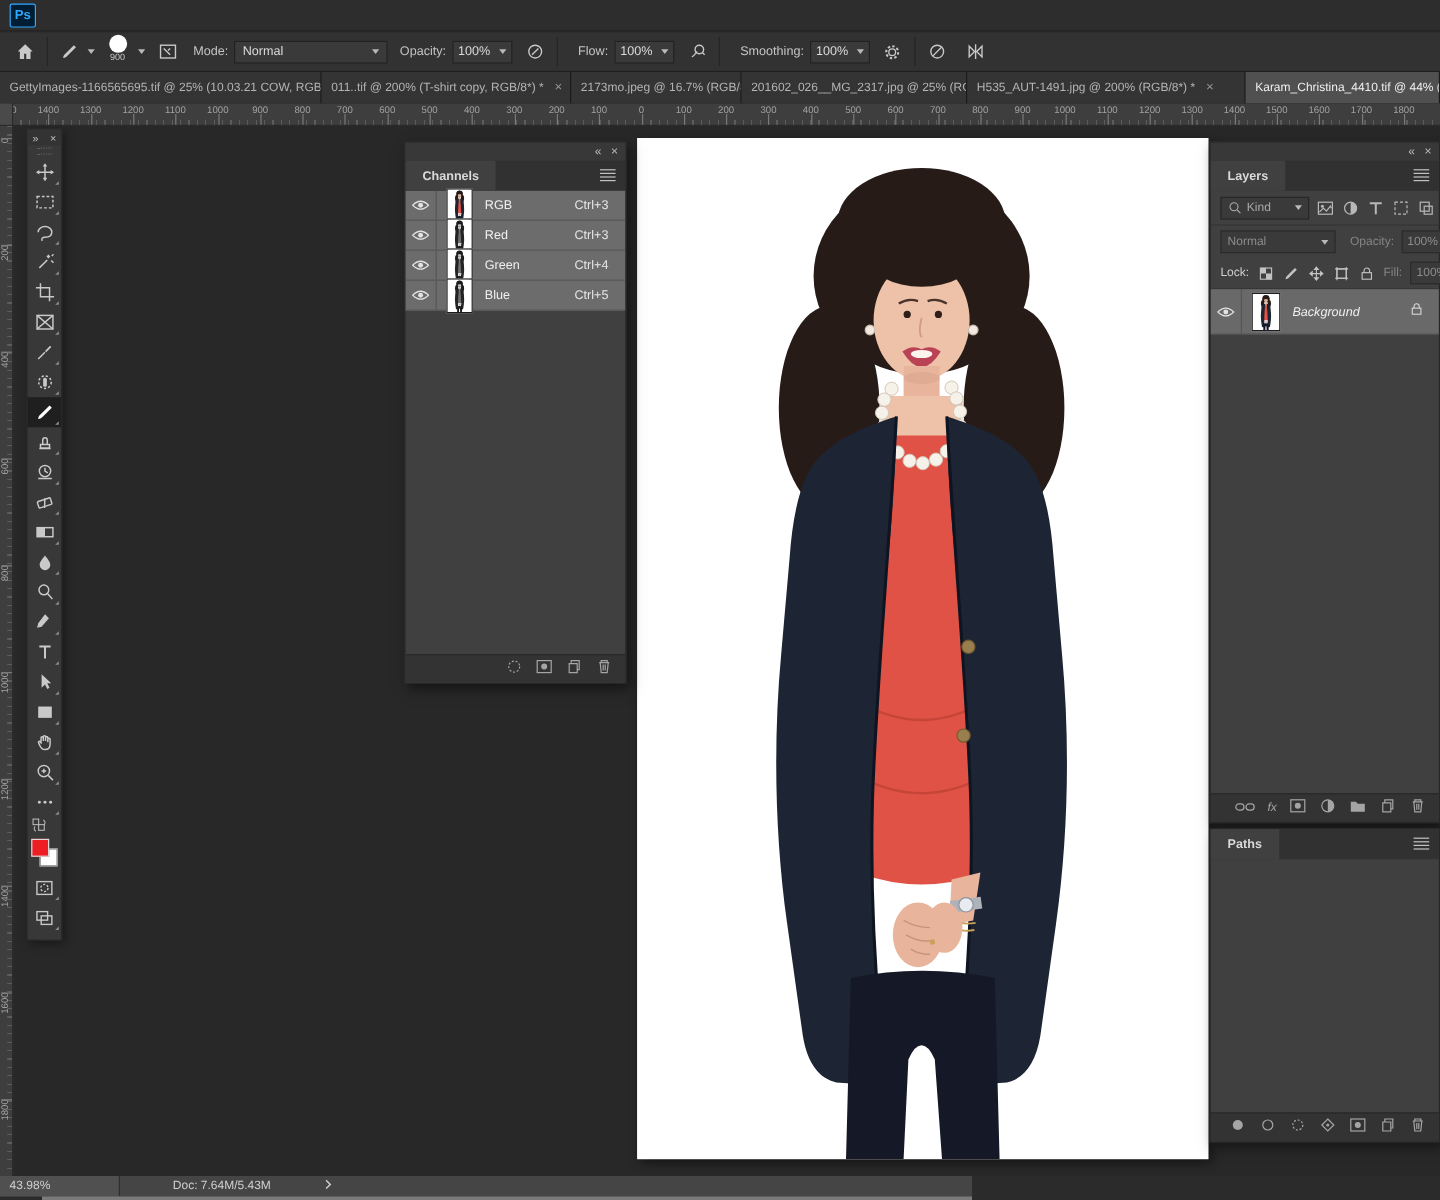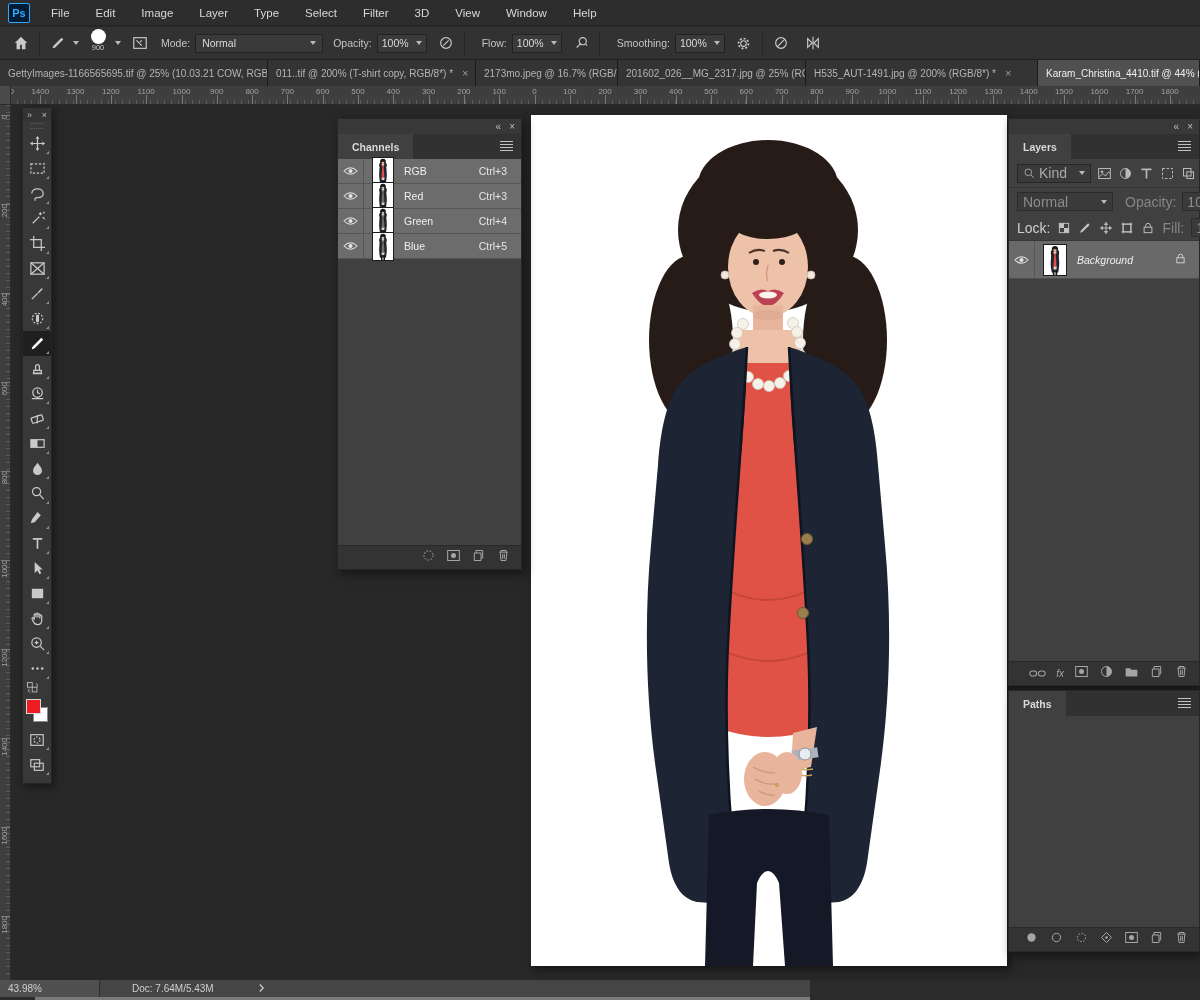--- a/index.html
+++ b/index.html
@@ -104,21 +104,21 @@
   .chan-row { height:25px; background:#6c6c6c; border-bottom:1px solid #565656; display:flex; align-items:center; }
   .eye-cell { width:26px; display:flex; align-items:center; justify-content:center; align-self:stretch;
     border-right:1px solid #565656; }
   .eye-cell svg { stroke:#e3e3e3; fill:none; stroke-width:1.1; }
   .eye-cell svg .f { fill:#e3e3e3; stroke:none; }
   .thumb { background:#fff; border:1px solid #1d1d1d; margin-left:8px; }
   .chan-name { color:#f0f0f0; font-size:10.5px; margin-left:10px; }
   .chan-key { color:#e6e6e6; font-size:10.5px; margin-left:auto; margin-right:14px; }
 
   
-  .lp-row { display:flex; align-items:center; padding:0 8px; color:#cfcfcf; font-size:14px; }
+  .lp-row { display:flex; align-items:center; padding:0 8px; color:#cfcfcf; font-size:10px; }
   .lp-filter { height:29px; gap:6px; border-bottom:1px solid #363636; }
   .lp-kind { background:#3a3a3a; border:1px solid #272727; height:19px; flex:0 0 74px; display:flex;
     align-items:center; padding:0 5px; color:#a9a9a9; gap:4px; }
   .fic { width:17px; height:17px; display:flex; align-items:center; justify-content:center; }
   .fic svg { stroke:#b8b8b8; fill:none; stroke-width:1.2; }
   .fic svg .f { fill:#b8b8b8; stroke:none; }
   .lp-blend { height:27px; gap:6px; }
   .dim { color:#858585; }
   .lp-sel-dim { background:#3a3a3a; border:1px solid #2b2b2b; height:19px; flex:0 0 96px; display:flex;
     align-items:center; justify-content:space-between; padding:0 5px; color:#8c8c8c; }
@@ -132,21 +132,21 @@
   .layer-name { color:#efefef; font-size:10.5px; font-style:italic; margin-left:10px; }
   .layer-lock { margin-left:auto; margin-right:12px; }
   .layer-lock svg { stroke:#dcdcdc; fill:none; stroke-width:1.2; }
 
   
   .statusbar { position:absolute; left:0; top:980px; width:1200px; height:20px; background:#2b2b2b; z-index:30; }
   .sb-gray { position:absolute; left:0; top:0; width:810px; height:17px; background:#454545;
     display:flex; align-items:center; color:#cfcfcf; font-size:10px; }
   .sb-zoom { width:100px; height:17px; background:#505050; border-right:1px solid #2e2e2e;
     display:flex; align-items:center; padding-left:8px; }
-  .sb-doc { margin-left:16px;padding-left:16px; }
+  .sb-doc { margin-left:28px;padding-left:16px; }
   .sb-chev { margin-left:44px; }
   .sb-chev svg { stroke:#cfcfcf; fill:none; stroke-width:1.4; }
   .hscroll { position:absolute; left:35px; top:17px; width:775px; height:3px; background:#7a7a7a; }
 </style>
 </head>
 <body>
 
 <div class="app">
 
   <svg width="0" height="0" style="position:absolute">
@@ -210,33 +210,20 @@
         <ellipse cx="256" cy="658" rx="15" ry="21" fill="#e8b59c"></ellipse>
         <path d="M222,652 q10,6 22,6 M224,664 q10,6 20,5 M228,676 q8,5 16,4" stroke="#c9937b" stroke-width="1.2" fill="none"></path>
         <circle cx="246" cy="670" r="2.2" fill="#c9a158"></circle>
         <path d="M178,700 Q237,688 298,700 L302,851 L254,851 L248,768 Q243,756 237,756 Q231,756 226,768 L222,851 L174,851 Z" fill="#151927"></path>
       </symbol>
     </defs>
   </svg>
 
   <div class="menubar">
     <div class="ps-logo">Ps</div>
-    <div style="display:flex" id="menu-items">
-        <span class="menu-item">File</span>
-        <span class="menu-item">Edit</span>
-        <span class="menu-item">Image</span>
-        <span class="menu-item">Layer</span>
-        <span class="menu-item">Type</span>
-        <span class="menu-item">Select</span>
-        <span class="menu-item">Filter</span>
-        <span class="menu-item">3D</span>
-        <span class="menu-item">View</span>
-        <span class="menu-item">Window</span>
-        <span class="menu-item">Help</span>
-      </div>
   </div>
 
   <div class="optionsbar">
     <span class="ob-ic" style="margin-left:10px">
       <svg viewBox="0 0 18 18" width="16" height="16">
           <path class="f" d="M9 2L2 9h2v7h4v-5h2v5h4V9h2z"></path>
         </svg>
       </span>
     <span class="ob-sep"></span>
     <span class="ob-ic">

